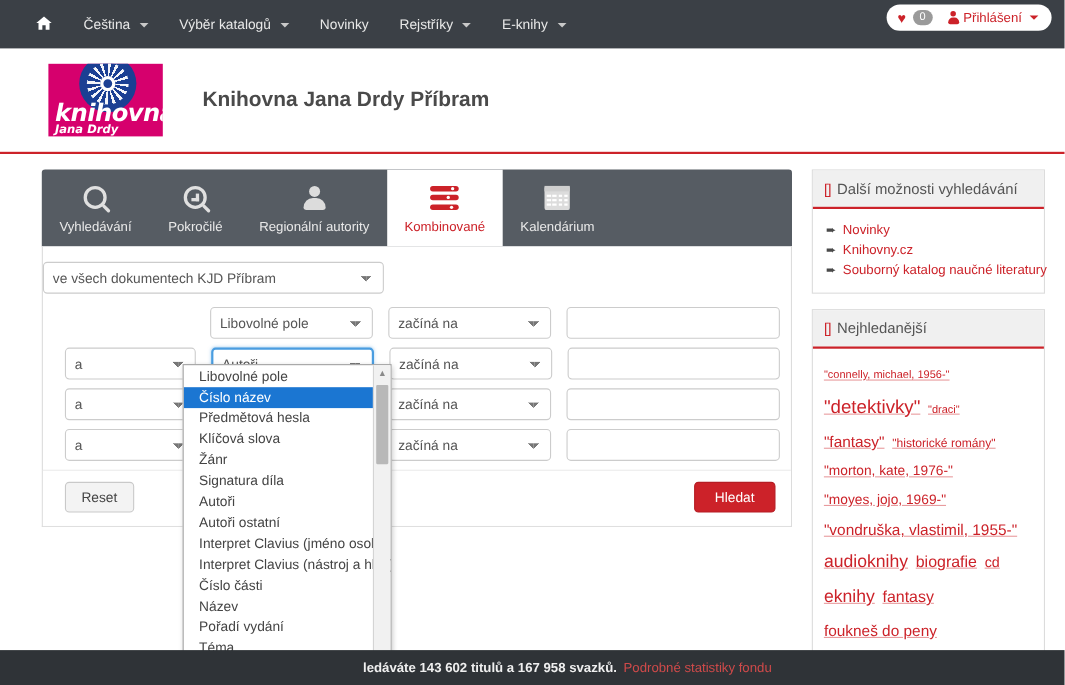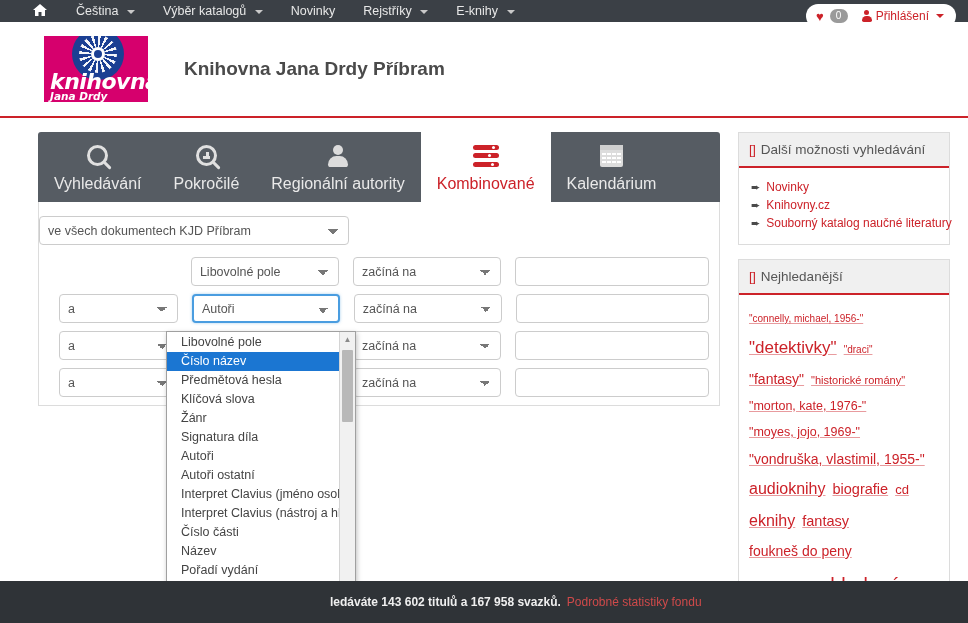--- a/index.html
+++ b/index.html
@@ -9,21 +9,21 @@
     overflow: hidden;
     background: #ffffff;
     font-family: "Liberation Sans", sans-serif;
     font-size: 13px;
     color: #333;
   }
   #page { position: relative; width: 968px; height: 623px; overflow: hidden; background:#fff; }
 
   
   .topnav {
-    height: 22px;
+    height: 44px;
     background: #3b4046;
     display: flex;
     align-items: center;
     padding: 0 12px 0 18px;
     position: relative;
   }
   .nav-left { display: flex; align-items: center; gap: 0px; }
   .nav-item {
     color: #e8e8e8;
     font-size: 12.5px;
@@ -146,21 +146,21 @@
     display: flex;
     background: #565c63;
     border-radius: 3px 3px 0 0;
     overflow: hidden;
     height: 70px;
   }
   .tab {
     padding: 9px 16px 8px;
     text-align: center;
     color: #e9e9e9;
-    font-size: 16px;
+    font-size: 12px;
     cursor: pointer;
     display: flex; flex-direction: column; align-items: center; justify-content: center;
     gap: 6px;
     min-width: 84px;
   }
   .tab.active { background: #fff; color: #cc2229; }
   .tab .ic { height: 26px; display:flex; align-items:center; justify-content:center; }
 
   .mag { width:21px; height:21px; border:3px solid #e0e0e0; border-radius:50%; position:relative; display:inline-block;}
   .mag::after { content:""; position:absolute; width:3px; height:9px; background:#e0e0e0; right:-4px; bottom:-7px; transform:rotate(-45deg); border-radius:2px;}
@@ -312,21 +312,21 @@
     margin-right: 7px;
     display: inline-block;
     white-space: nowrap;
   }
 
   
   .footer {
     position: absolute;
     left: 0; bottom: 0;
     width: 968px;
-    height: 42px;
+    height: 32px;
     background: #2f3337;
     color: #efefef;
     font-size: 12px;
     display: flex;
     align-items: center;
     padding-left: 330px;
     z-index: 80;
   }
   .footer .stat { font-weight: bold; }
   .footer .flink { color: #cf4a4a; margin-left: 6px; cursor: pointer; }
@@ -502,20 +502,24 @@
           <select class="ctl w-op">
             <option>a</option>
           </select>
           <span class="w-field" style="display:inline-block"></span>
           <select class="ctl w-cmp">
             <option>začíná na</option>
           </select>
           <input class="ctl w-txt" type="text" value="" style="">
         </div>
 
+        <div class="btnrow">
+          <button class="btn btn-reset">Reset</button>
+          <button class="btn btn-search">Hledat</button>
+        </div>
       </div>
     </div>
 
     <div class="sidecol">
 
       <div class="card">
         <div class="card-head">
           <span class="brackets">[ ]</span>
           <span>Další možnosti vyhledávání</span>
         </div>

